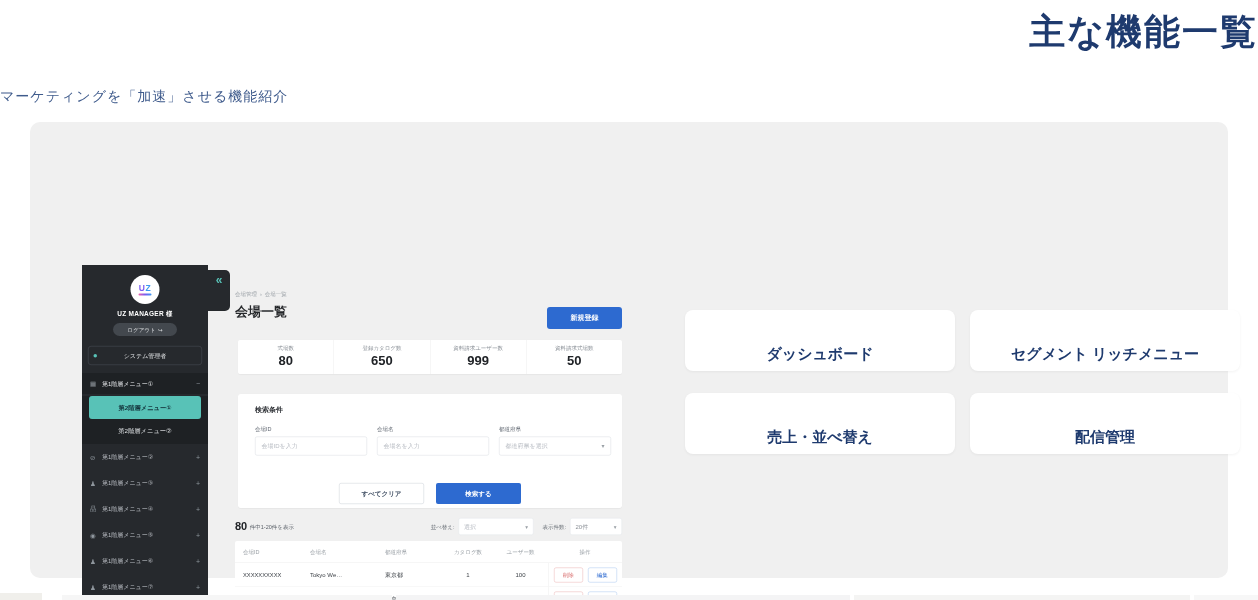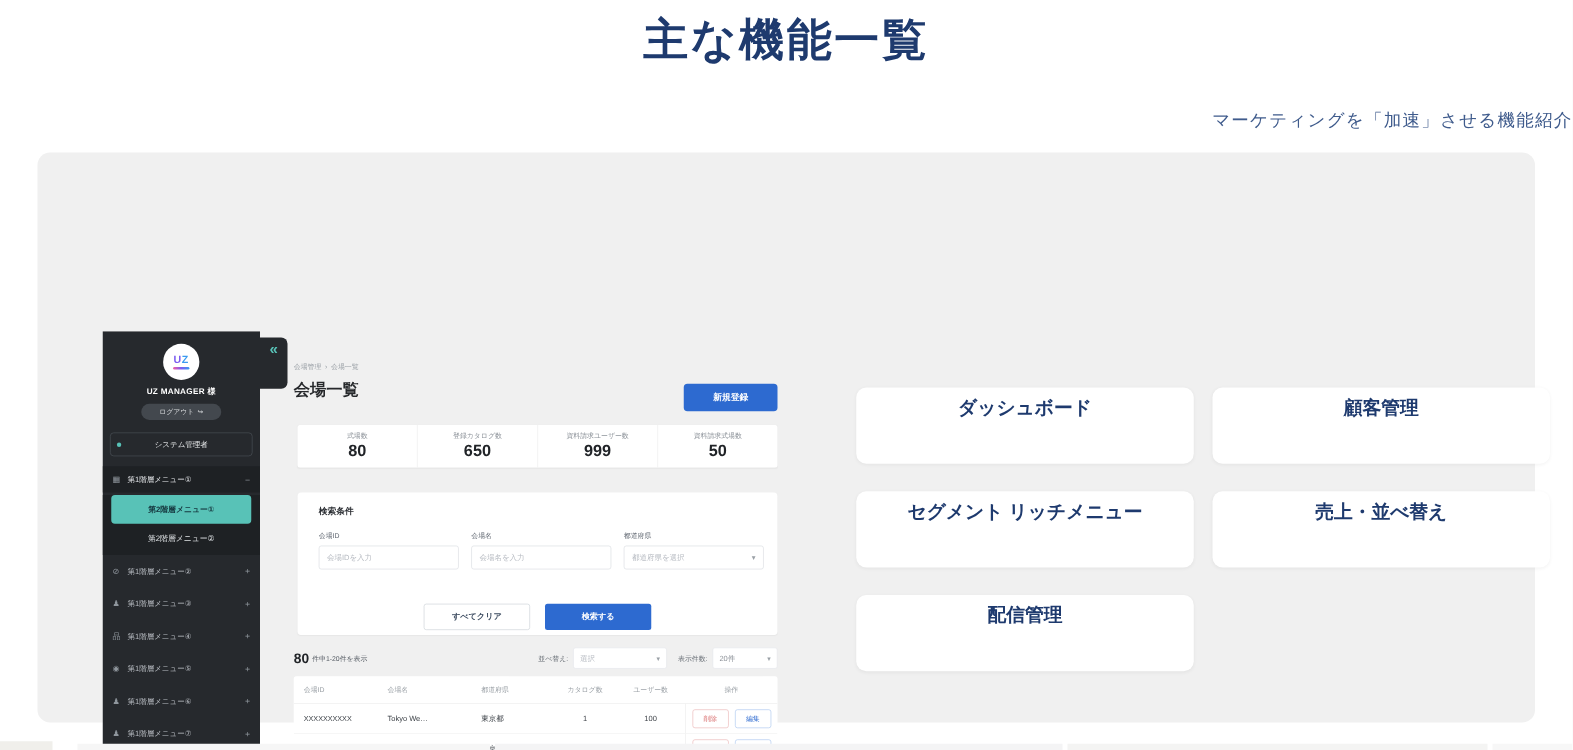--- a/index.html
+++ b/index.html
@@ -1,23 +1,23 @@
 <!DOCTYPE html>
 <html><head>
 <meta charset="utf-8">
 <style>
   * { margin:0; padding:0; box-sizing:border-box; }
   html,body { background:#fff; }
   body {
     width:1258px; height:600px; position:relative; overflow:hidden;
     font-family:"Liberation Sans","DejaVu Sans",sans-serif;
   }
-  .page-title { position:absolute; top:8px; left:0; width:100%; text-align:center;
+  .page-title { position:absolute; top:8px; left:0; width:100%; text-align:right;
     font-size:36px; font-weight:800; color:#1e3a6e; letter-spacing:2px; }
-  .page-subtitle { position:absolute; top:88px; left:0; width:100%; text-align:right;
+  .page-subtitle { position:absolute; top:88px; left:0; width:100%; text-align:left;
     font-size:14px; color:#3f5b8c; letter-spacing:1px; }
   .gray-container { position:absolute; left:30px; top:122px; width:1198px; height:456px;
     background:#f0f0f0; border-radius:10px; }
 
   
   .mock-wrap { position:absolute; left:52px; top:143px; width:541px; height:415px; overflow:hidden; }
   .mock { width:1082px; height:830px; transform:scale(.5); transform-origin:top left; position:relative; }
 
   .sidebar { position:absolute; left:0; top:0; width:252px; height:830px; background:#26292d; color:#c8ccd1; }
   .collapse-tab { position:absolute; left:252px; top:10px; width:44px; height:82px;
@@ -102,21 +102,21 @@
     border-left:1px solid #ececec; height:100%; }
   .b-del { width:58px; height:30px; border:1px solid #eab3b3; border-radius:4px; background:#fff;
     color:#d97070; font-size:11px; display:flex; align-items:center; justify-content:center; }
   .b-edit { width:58px; height:30px; border:1px solid #a9c6ef; border-radius:4px; background:#fff;
     color:#2d6ad0; font-size:11px; display:flex; align-items:center; justify-content:center; }
 
   
   .features { position:absolute; left:655px; top:188px; display:grid;
     grid-template-columns:270px 270px; gap:22px 15px; }
   .feature-card { min-height:61px; background:#fff; border-radius:8px; box-shadow:0 1px 3px rgba(0,0,0,.05);
-    display:flex; align-items:flex-start; justify-content:center; text-align:center;
+    display:flex; align-items:flex-end; justify-content:center; text-align:center;
     font-size:15px; font-weight:800; color:#1e3a6e; line-height:1.45; padding:6px 4px; }
 
   
   .bottom-strip { position:absolute; left:0; top:591px; width:1258px; height:9px; }
   .bs { position:absolute; top:4px; height:5px; }
 </style>
 </head>
 <body>
 
 <h1 class="page-title">主な機能一覧</h1>
@@ -324,23 +324,20 @@
 
     </div>
   </div>
 
   <div class="features">
 
       <div class="feature-card">
         <span>ダッシュボード</span>
       </div>
 
-      <div class="feature-card">
-        <span>顧客管理</span>
-      </div>
 
 
 
 
       <div class="feature-card">
         <span>セグメント リッチメニュー</span>
       </div>
 
       <div class="feature-card">
         <span>売上・並べ替え</span>

